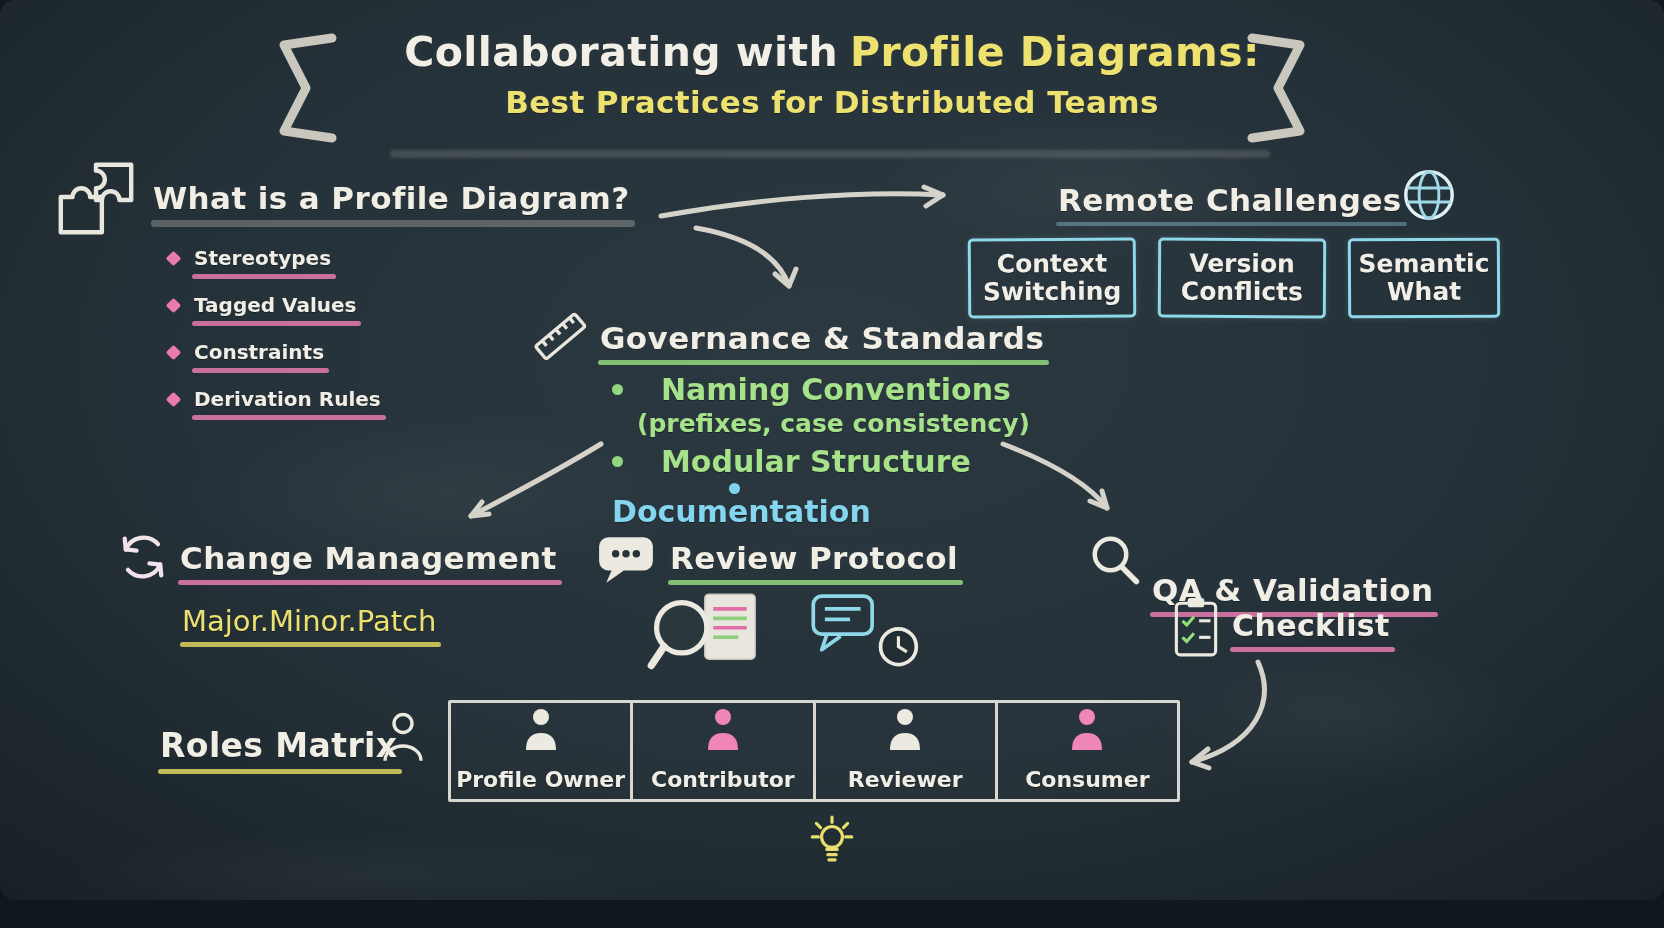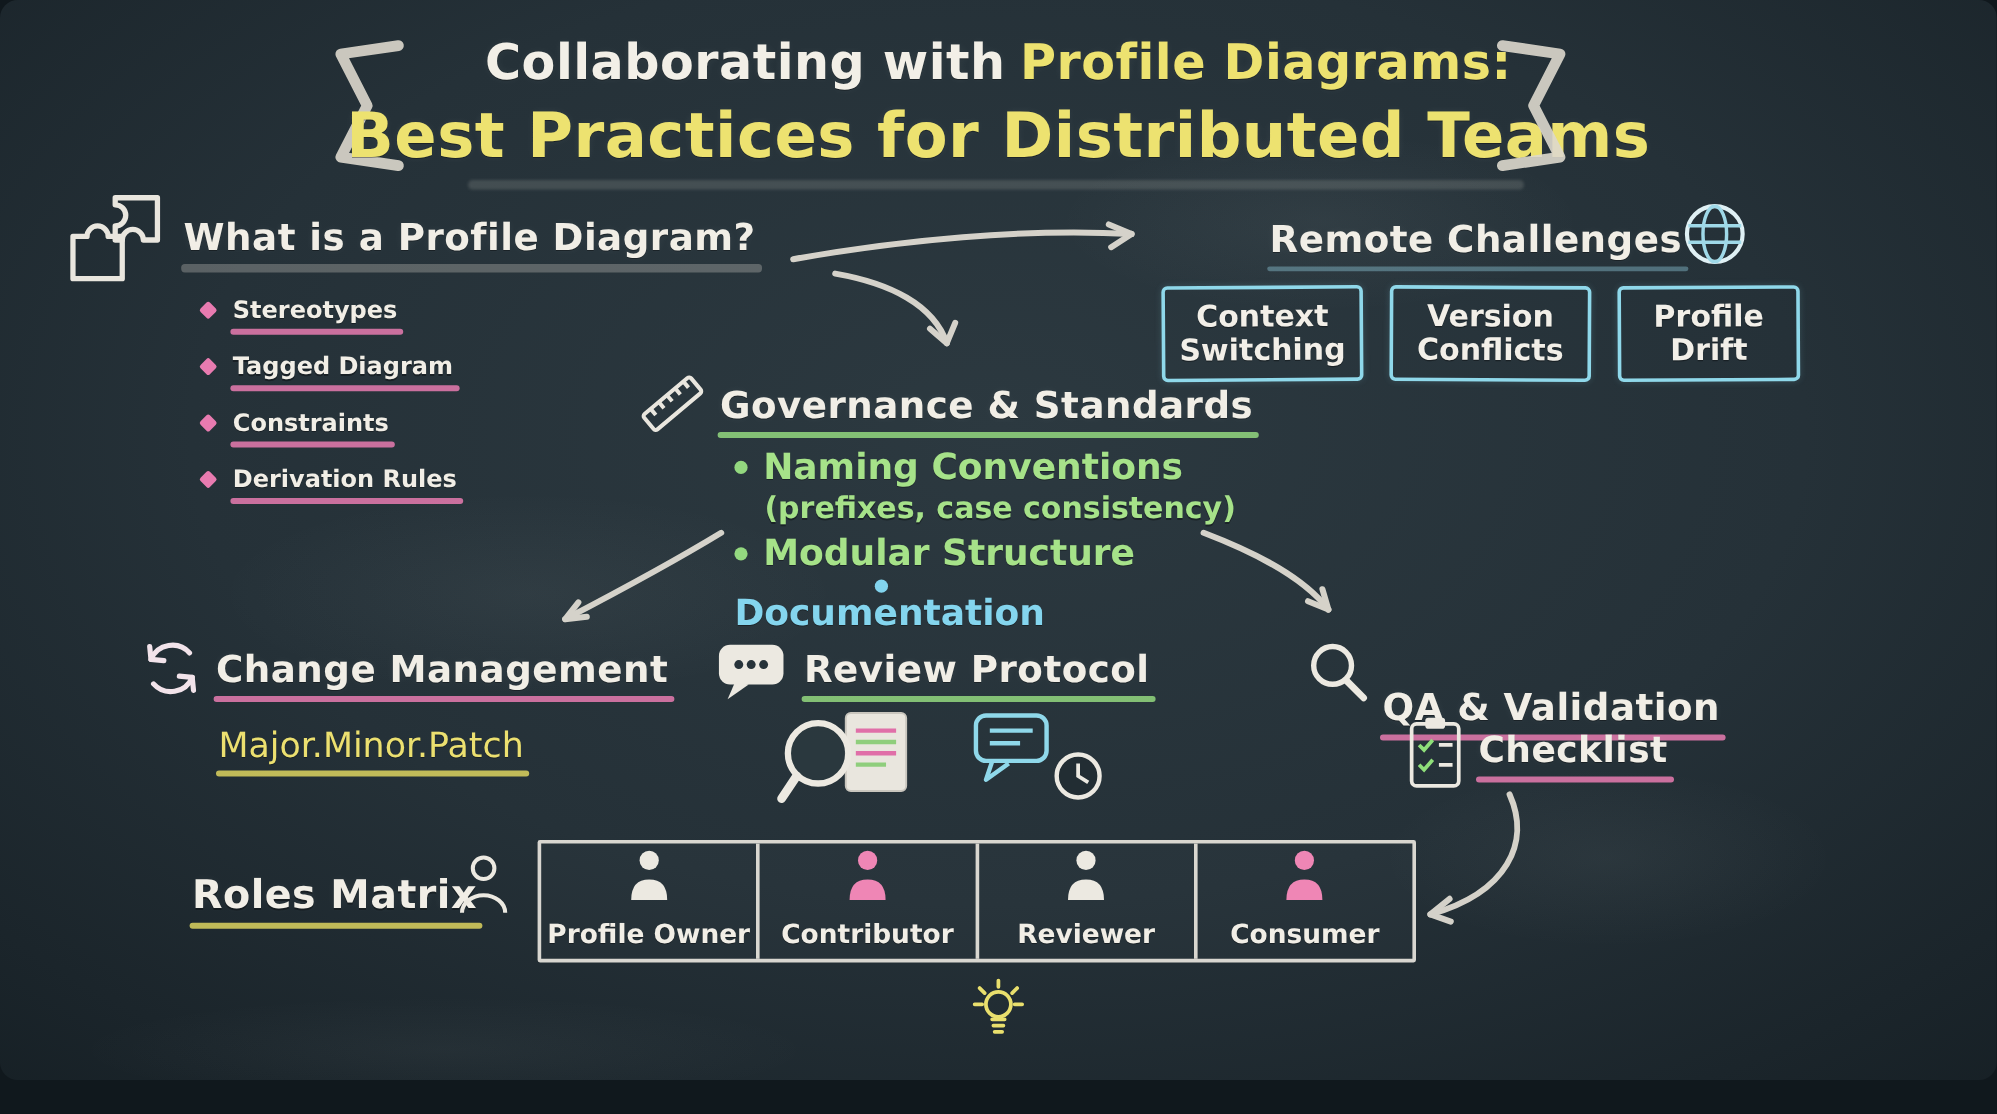--- a/index.html
+++ b/index.html
@@ -17,21 +17,21 @@
   .ul-green::after{background:#93d87f;}
   .ul-yellow::after{background:#ddd35f;}
   .ul-white::after{background:rgba(236,230,222,.32);height:7px;bottom:-11px;filter:blur(.5px);}
   .ul-cyansmear::after{background:rgba(150,214,232,.45);height:4px;bottom:-8px;}
   .diamond{width:11px;height:11px;background:#e87bb0;transform:rotate(45deg);border-radius:2px;display:inline-block;margin-right:15px;flex:none;}
   .dot{width:11px;height:11px;border-radius:50%;display:inline-block;margin-right:13px;flex:none;}
   .dot-green{background:#93d87f;}
   .dot-cyan{background:#82d4ee;}
   .wi-item{display:flex;align-items:center;font-size:20px;font-weight:700;color:#f1eee6;text-shadow:0 1px 0 rgba(0,0,0,.35);}
   .gov-item{display:flex;align-items:center;font-size:30px;font-weight:700;text-shadow:0 1px 0 rgba(0,0,0,.35);}
-  .g-green{color:#a6e289;}
+  .g-green{color:#a6e289;margin-left:25px;}
   .g-cyan{color:#84d5ee;}
   .rc-box{position:absolute;border:3px solid #8fd8ea;border-radius:5px;color:#f2efe8;font-weight:700;font-size:25px;line-height:1.14;display:flex;align-items:center;justify-content:center;text-align:center;padding:6px 8px;box-sizing:border-box;box-shadow:0 0 6px rgba(143,216,234,.18);text-shadow:0 1px 0 rgba(0,0,0,.35);}
   .roles-table{left:448px;top:700px;width:732px;height:102px;border:3px solid rgba(232,229,221,.92);border-radius:2px;display:flex;box-sizing:border-box;background:rgba(255,255,255,.015);}
   .role-cell{flex:1;display:flex;flex-direction:column;align-items:center;justify-content:space-between;padding:5px 4px 7px;}
   .role-cell + .role-cell{border-left:3px solid rgba(232,229,221,.92);}
   .person{width:38px;height:42px;}
   .p-white{fill:#ece9e1;}
   .p-pink{fill:#ef86b5;}
   .role-label{font-size:22px;font-weight:700;color:#f1eee6;text-shadow:0 1px 0 rgba(0,0,0,.35);}
   .takeaway{display:flex;align-items:center;gap:13px;font-size:28px;font-weight:700;white-space:nowrap;text-shadow:0 1px 0 rgba(0,0,0,.35);}
@@ -51,21 +51,21 @@
   <div class="smudge" style="left:1150px;top:640px;width:380px;height:150px;background:radial-gradient(closest-side, rgba(210,220,218,.05), rgba(0,0,0,0));"></div>
   <div class="smudge" style="left:60px;top:830px;width:620px;height:90px;background:radial-gradient(closest-side, rgba(210,220,218,.045), rgba(0,0,0,0));"></div>
 
   <svg class="abs" style="left:268px;top:32px;" width="72" height="112" viewBox="0 0 72 112">
     <path d="M64 6 L16 13 L38 56 L16 99 L64 106" fill="none" stroke="#ddd8cd" stroke-width="9" stroke-linecap="round" stroke-linejoin="round" opacity=".9"></path>
   </svg>
   <div class="abs" style="left:0;top:28px;width:1664px;text-align:center;">
     <div class="h" style="font-size:41px;">
       <span class="t-white">Collaborating with</span><span class="t-yellow">Profile Diagrams:</span>
     </div>
-    <div class="h t-yellow" style="font-size:52px;margin-top:8px;">Best Practices for Distributed Teams</div>
+    <div class="h t-yellow" style="font-size:31px;margin-top:8px;">Best Practices for Distributed Teams</div>
   </div>
   <svg class="abs" style="left:1244px;top:32px;" width="72" height="112" viewBox="0 0 72 112">
     <path d="M8 6 L56 13 L34 56 L56 99 L8 106" fill="none" stroke="#ddd8cd" stroke-width="9" stroke-linecap="round" stroke-linejoin="round" opacity=".9"></path>
   </svg>
   <div class="abs smear" style="left:390px;top:150px;width:880px;height:8px;background:rgba(225,222,212,.16);filter:blur(1.5px);"></div>
 
   <svg class="abs" style="left:52px;top:156px;" width="88" height="88" viewBox="0 0 60 60">
     <g fill="none" stroke="#e9e6de" stroke-width="3" stroke-linejoin="round">
       <path d="M30 6 h24 v24 h-8 a6 6 0 1 0 -12 0 h-4 v-8 a6 6 0 1 0 0 -12 z"></path>
       <path d="M6 28 h8 a6 6 0 1 1 12 0 h8 v24 h-28 z"></path>
@@ -73,21 +73,21 @@
   </svg>
   <div class="abs h" style="left:153px;top:180px;font-size:31px;">
     <span class="ul ul-white">What is a Profile Diagram?</span>
   </div>
   <div class="abs wi-item" style="left:168px;top:246px;">
     <span class="diamond"></span>
     <span class="ul ul-pink">Stereotypes</span>
   </div>
   <div class="abs wi-item" style="left:168px;top:293px;">
     <span class="diamond"></span>
-    <span class="ul ul-pink">Tagged Diagram</span>
+    <span class="ul ul-pink">Tagged Values</span>
   </div>
   <div class="abs wi-item" style="left:168px;top:340px;">
     <span class="diamond"></span>
     <span class="ul ul-pink">Constraints</span>
   </div>
   <div class="abs wi-item" style="left:168px;top:387px;">
     <span class="diamond"></span>
     <span class="ul ul-pink">Derivation Rules</span>
   </div>
 
@@ -106,21 +106,21 @@
     <ellipse cx="25" cy="25" rx="8.5" ry="20" stroke="#9fd9e8" stroke-width="2.5" fill="none"></ellipse>
     <path d="M6 19h38 M6 31h38" stroke="#9fd9e8" stroke-width="2.5" fill="none"></path>
   </svg>
   <div class="rc-box" style="left:968px;top:238px;width:168px;height:80px;transform:rotate(-.4deg);">
     <span>Context Switching</span>
   </div>
   <div class="rc-box" style="left:1158px;top:238px;width:168px;height:80px;transform:rotate(.3deg);">
     <span>Version Conflicts</span>
   </div>
   <div class="rc-box" style="left:1348px;top:238px;width:152px;height:80px;transform:rotate(-.3deg);">
-    <span>Profile Drift</span>
+    <span>Semantic What</span>
   </div>
 
   <svg class="abs" style="left:690px;top:222px;" width="118" height="76" viewBox="0 0 118 76">
     <g fill="none" stroke="#e4e0d6" stroke-width="5" stroke-linecap="round" opacity=".92">
       <path d="M6 6 C 52 14, 88 32, 99 64"></path>
       <path d="M99 64 l-14 -12 M99 64 l7 -17"></path>
     </g>
   </svg>
 
   <svg class="abs" style="left:530px;top:306px;" width="60" height="60" viewBox="0 0 54 54">

